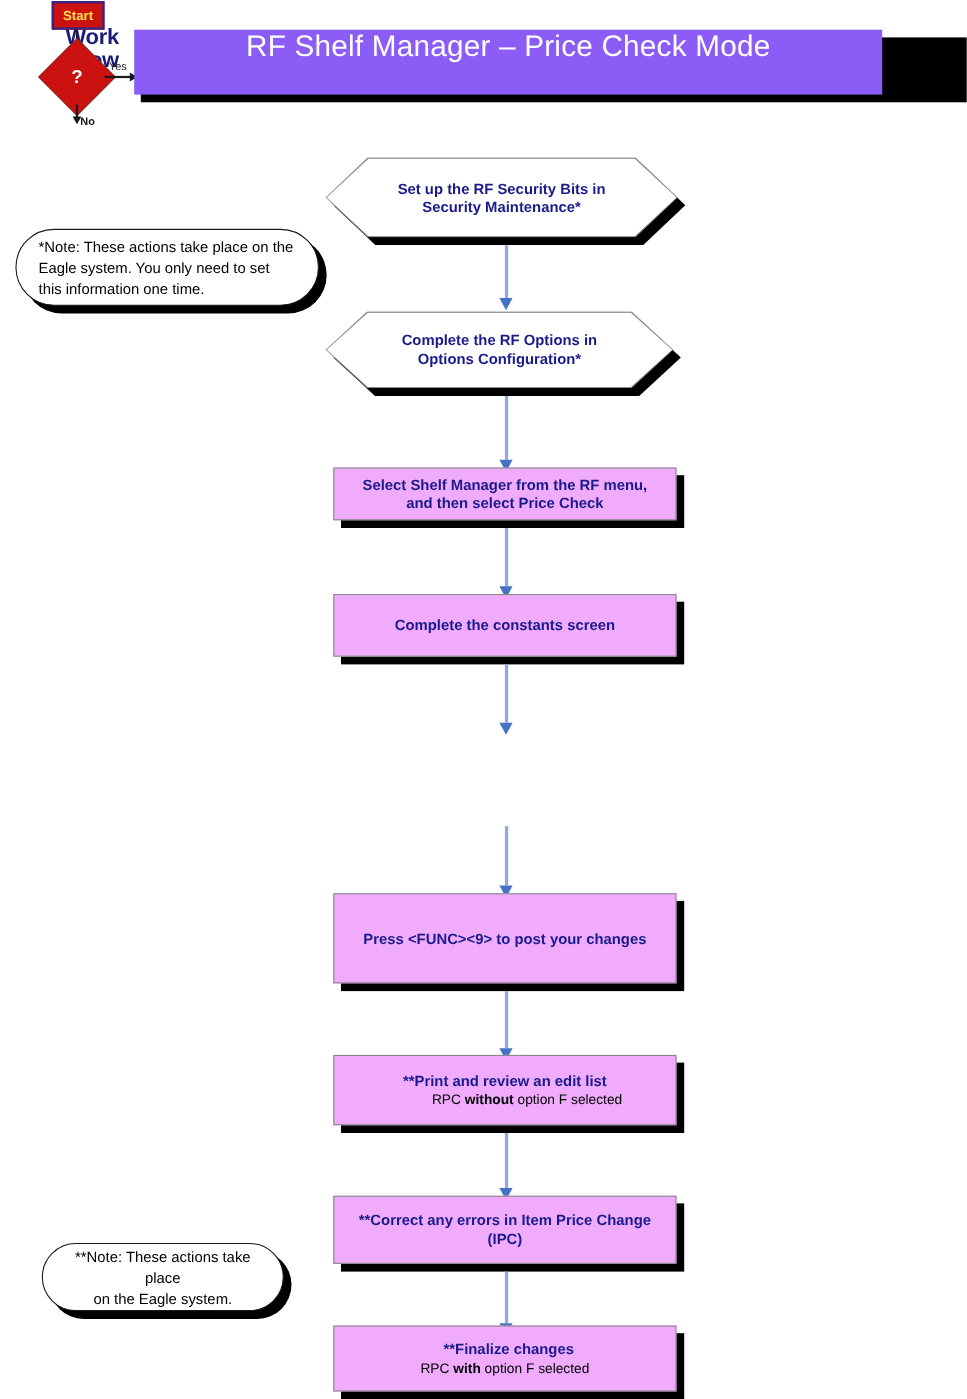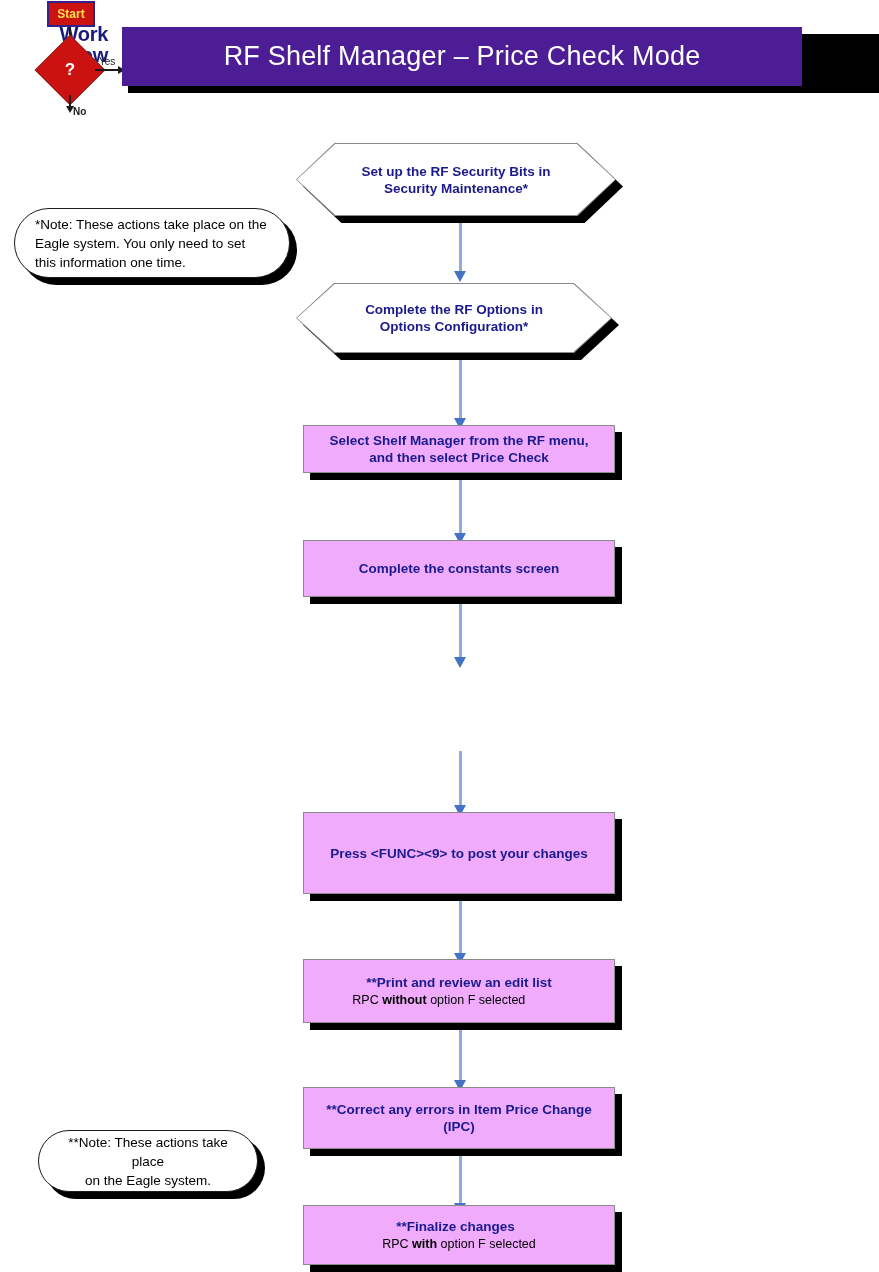--- a/index.html
+++ b/index.html
@@ -81,22 +81,22 @@
   }
 
   
   .banner-wrap { position: absolute; left: 122px; top: 27px; width: 757px; height: 66px; }
   .banner-shadow {
     position: absolute; left: 6px; top: 7px; width: 751px; height: 59px;
     background: #000000;
   }
   .banner {
     position: absolute; left: 0px; top: 0px; width: 680px; height: 59px;
-    background: #4c1d95;
-    display: flex; align-items: center; justify-content: center;
+    background: #8b5cf6;
+    display: flex; justify-content: center;
   }
   .banner-title {
     color: #ffffff; font-size: 27px; font-weight: normal;
     letter-spacing: 0.2px; white-space: nowrap;
   }
 
   
   .node { position: absolute; }
   .node .shadow {
     position: absolute; left: 7px; top: 7px; width: 100%; height: 100%;
@@ -110,21 +110,21 @@
   }
   .node .label {
     color: #1a1a8c; font-size: 13.5px; font-weight: bold;
     text-align: center; line-height: 17px; padding: 0 14px;
   }
   .node .sublabel {
     color: #000000; font-size: 12.5px; font-weight: normal;
     text-align: center; line-height: 16px; margin-top: 1px;
   }
   .node .sublabel b { font-weight: bold; }
-  .stack { display: flex; flex-direction: column; align-items: flex-start; }
+  .stack { display: flex; flex-direction: column; align-items: flex-end; }
 
   
   .hex .shadow {
     background: #000000;
     -webkit-clip-path: polygon(12% 0%, 88% 0%, 100% 50%, 88% 100%, 12% 100%, 0% 50%);
     clip-path: polygon(12% 0%, 88% 0%, 100% 50%, 88% 100%, 12% 100%, 0% 50%);
   }
   .hex .face {
     border: none;
     background:

